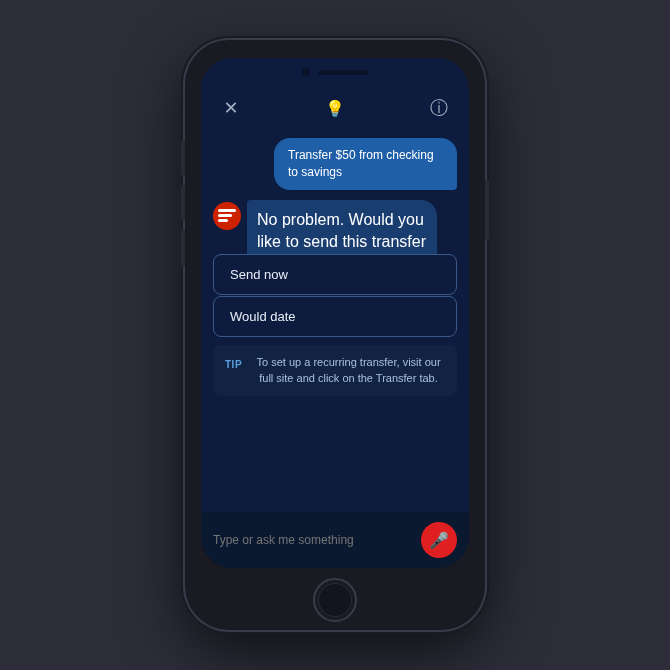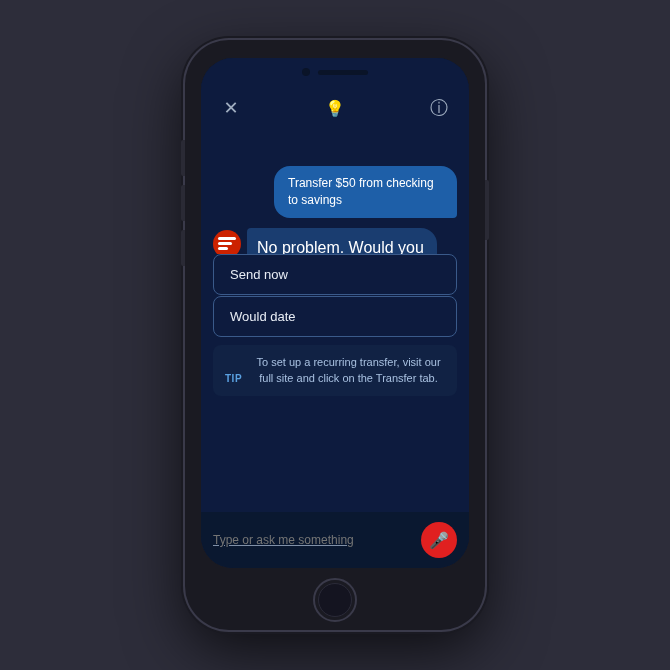--- a/index.html
+++ b/index.html
@@ -129,21 +129,20 @@
     
     .user-bubble {
       align-self: flex-end;
       background: #1e5fa8;
       color: #fff;
       border-radius: 16px 16px 4px 16px;
       padding: 9px 14px;
       font-size: 12px;
       line-height: 1.4;
       max-width: 75%;
-      margin-top: 28px;
     }
 
     
     .bot-row {
       display: flex;
       align-items: flex-start;
       gap: 6px;
     }
     .bot-avatar {
       width: 28px;
@@ -217,21 +216,21 @@
       align-items: flex-start;
       gap: 10px;
       flex-shrink: 0;
     }
     .tip-label {
       color: #5aa0e0;
       font-size: 10px;
       font-weight: 700;
       letter-spacing: 0.5px;
       flex-shrink: 0;
-      margin-top: 18px;
+      margin-top: 4px;
     }
     .tip-text {
       color: #a8c0e0;
       font-size: 11px;
       line-height: 1.4;
       text-align: center;
     }
 
     
     .chat-spacer { flex: 1; }
@@ -246,21 +245,20 @@
       gap: 8px;
       flex-shrink: 0;
     }
     .chat-input {
       flex: 1;
       background: transparent;
       border: none;
       outline: none;
       color: #8090a8;
       font-size: 12px;
-      text-decoration: underline;
     }
     .mic-button {
       width: 36px;
       height: 36px;
       background: #e02020;
       border-radius: 50%;
       display: flex;
       align-items: center;
       justify-content: center;
       cursor: pointer;

